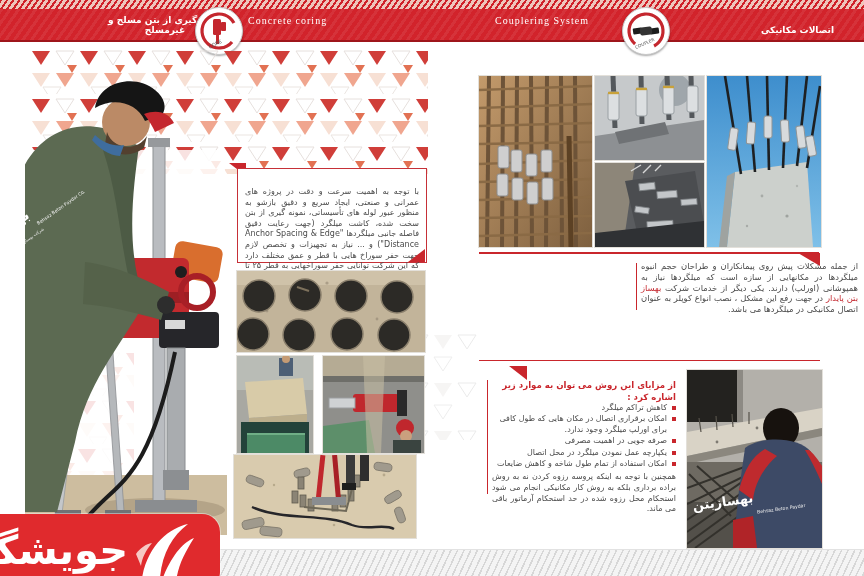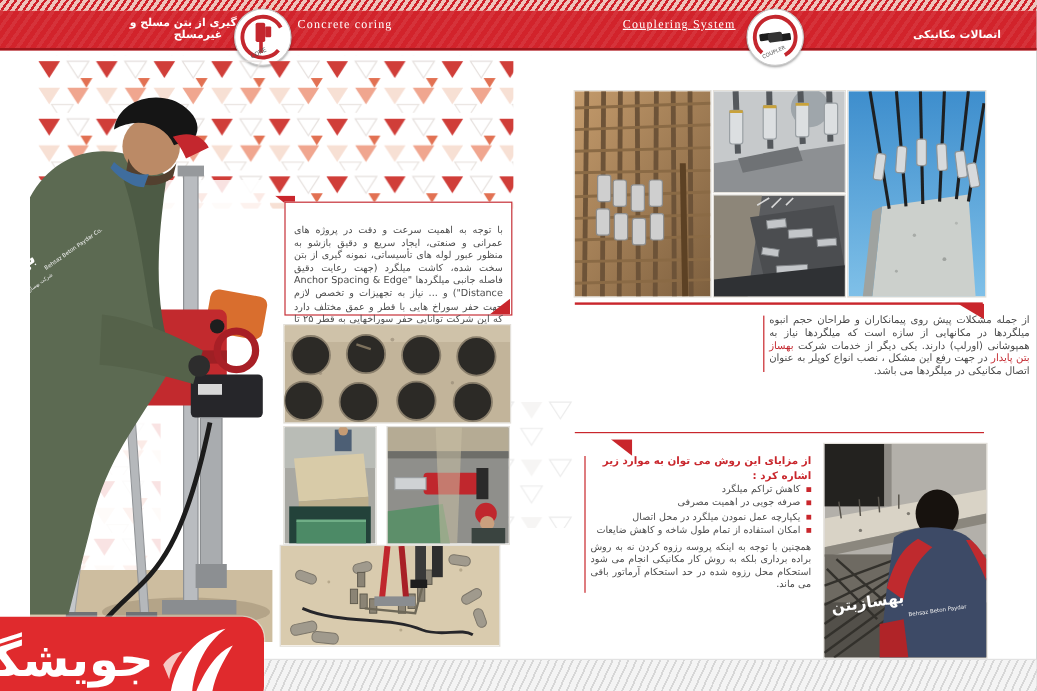--- a/index.html
+++ b/index.html
@@ -62,21 +62,21 @@
         <path d="M26,27 L44,27 L35,41 Z" fill="none" stroke="#e2e2e2" stroke-width="1"></path>
         <path d="M26,5 L44,5 L35,19 Z" fill="#f0eeec"></path>
       </pattern>
     </defs>
   </svg>
 
   <div class="abs hdr-hatch"></div>
   <div class="abs hdr-band"></div>
   <div class="abs hdr-fa" style="left:90px;top:15px;width:150px;" dir="rtl">مغزه گیری از بتن مسلح و غیرمسلح</div>
   <div class="abs hdr-en" style="left:248px;top:15px;width:100px;">Concrete coring</div>
-  <div class="abs hdr-en" style="left:519px;top:15px;width:110px;text-decoration:underline;">Couplering System</div>
+  <div class="abs hdr-en" style="left:495px;top:15px;width:110px;">Couplering System</div>
   <div class="abs hdr-fa" style="left:745px;top:25px;width:105px;" dir="rtl">اتصالات مکانیکی</div>
 
   <div class="abs logo" style="left:195px;top:7px;">
     <svg width="46" height="46" viewBox="0 0 46 46">
       <circle cx="23" cy="23" r="17" fill="none" stroke="#c4272e" stroke-width="3.2" stroke-dasharray="86 22" transform="rotate(40 23 23)"></circle>
       <rect x="17" y="11" width="8" height="16" rx="1.5" fill="#c4272e"></rect>
       <rect x="25" y="14" width="5" height="9" rx="1" fill="#c4272e"></rect>
       <rect x="20" y="27" width="3" height="9" fill="#c4272e"></rect>
       <text x="14" y="41" font-size="5" fill="#555" transform="rotate(-28 14 41)">CORE</text>
     </svg>
@@ -350,20 +350,21 @@
   </div>
 
   <div class="abs redline" style="left:479px;top:360px;width:341px;height:1px;"></div>
 
   <div class="abs tri tri-tl" style="left:509px;top:366px;width:18px;height:14px;"></div>
   <div class="abs vline" style="left:487px;top:380px;height:114px;"></div>
   <div class="abs" style="left:492px;top:379px;width:184px;">
     <div class="advtitle">از مزایای این روش می توان به موارد زیر اشاره کرد :</div>
     <div class="blist">
       <div class="bitem"><span class="sq"></span><span>کاهش تراکم میلگرد</span></div>
+      <div class="bitem"><span class="sq"></span><span>امکان برقراری اتصال در مکان هایی که طول کافی برای اورلپ میلگرد وجود ندارد.</span></div>
       <div class="bitem"><span class="sq"></span><span>صرفه جویی در اهمیت مصرفی</span></div>
       <div class="bitem"><span class="sq"></span><span>یکپارچه عمل نمودن میلگرد در محل اتصال</span></div>
       <div class="bitem"><span class="sq"></span><span>امکان استفاده از تمام طول شاخه و کاهش ضایعات</span></div>
     </div>
     <div class="closing">همچنین با توجه به اینکه پروسه رزوه کردن نه به روش براده برداری بلکه به روش کار مکانیکی انجام می شود استحکام محل رزوه شده در حد استحکام آرماتور باقی می ماند.</div>
   </div>
 
   <svg class="abs photo" style="left:687px;top:370px;" width="135" height="178" viewBox="0 0 135 178">
     <rect width="135" height="178" fill="#b3b0aa"></rect>
     <rect x="0" y="0" width="50" height="52" fill="#23221f"></rect>

